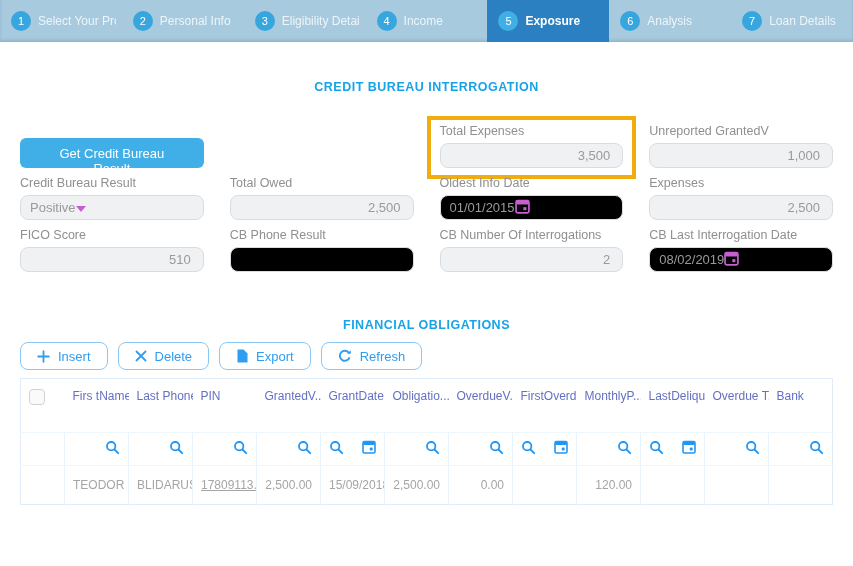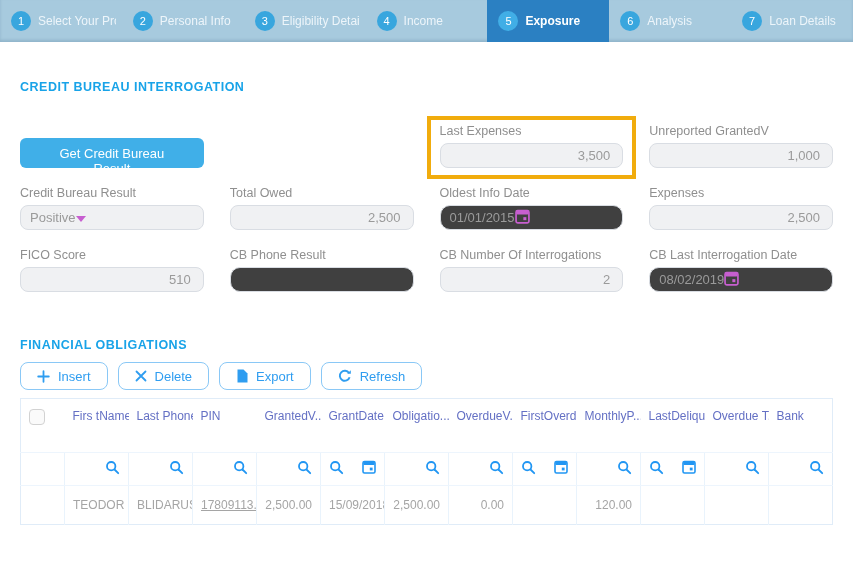--- a/index.html
+++ b/index.html
@@ -25,38 +25,38 @@
     display: flex; align-items: center; justify-content: center;
   }
   .step-label { color: #edf5fa; font-size: 12px; overflow: hidden; }
   .step.active { background: #2b80c2; box-shadow: none; }
   .step.active .step-num { background: #41aee6; }
   .step.active .step-label { font-weight: bold; color: #ffffff; }
 
   
   .content { padding: 0 20px; }
   .section-title {
-    color: #18a3e8; font-weight: bold; font-size: 12.5px; letter-spacing: .5px;
+    color: #18a3e8; font-weight: bold; font-size: 12.5px; letter-spacing: .5px; text-align: center;
   }
   .cb-title { margin-top: 38px; }
 
   .form-grid {
     display: grid; grid-template-columns: repeat(4, 1fr);
     column-gap: 26px; align-items: end;
   }
   .row1 { margin-top: 30px; }
-  .rowN { margin-top: 18px; }
+  .rowN { margin-top: 8px; }
 
   .field-label { font-size: 12.5px; color: #8f8f8f; display: block; margin-bottom: 5px; }
   .input {
     height: 25px; border: 1px solid #d9dde3; border-radius: 8px;
     background: #f0f1f3; display: flex; align-items: center;
     padding: 0 12px; font-size: 13px; color: #9a9a9a;
   }
-  .input.white { background: #404040; border-radius: 10px; }
+  .input.white { background: #000000; }
   .input.num { justify-content: flex-end; }
   .input.between { justify-content: flex-start; padding-left: 9px; }
 
   .btn-primary {
     height: 30px; background: #40afe8; color: #fff; border: none;
     border-radius: 6px; font-size: 13px; padding: 8px 20px; cursor: pointer;
     font-family: inherit;
   }
 
   .highlight {
@@ -143,21 +143,21 @@
 
 <div class="content">
 
   <div class="section-title cb-title">CREDIT BUREAU INTERROGATION</div>
 
   <div class="form-grid row1">
     <button class="btn-primary">Get Credit Bureau Result</button>
     <div></div>
     <div class="highlight">
       <div class="field">
-        <span class="field-label">Last Expenses</span>
+        <span class="field-label">Total Expenses</span>
         <div class="input num">3,500</div>
       </div>
     </div>
     <div class="field">
       <span class="field-label">Unreported GrantedV</span>
       <div class="input num">1,000</div>
     </div>
   </div>
 
   <div class="form-grid rowN">

